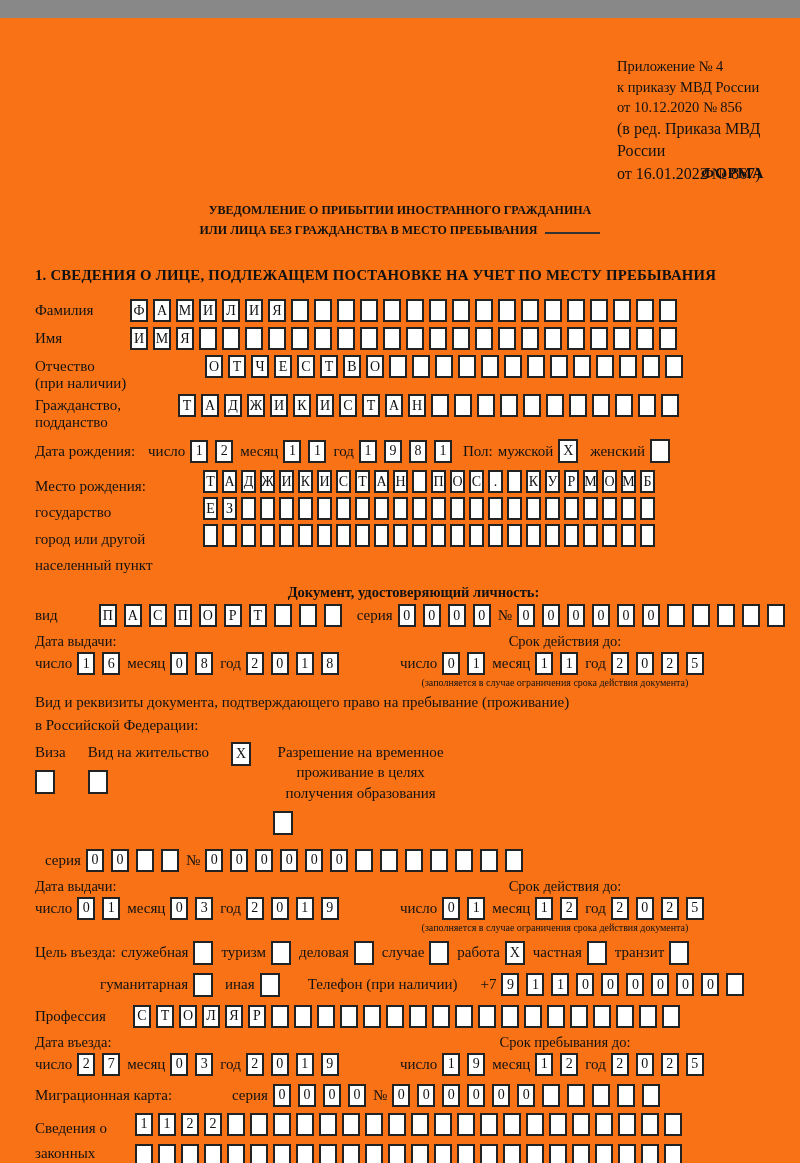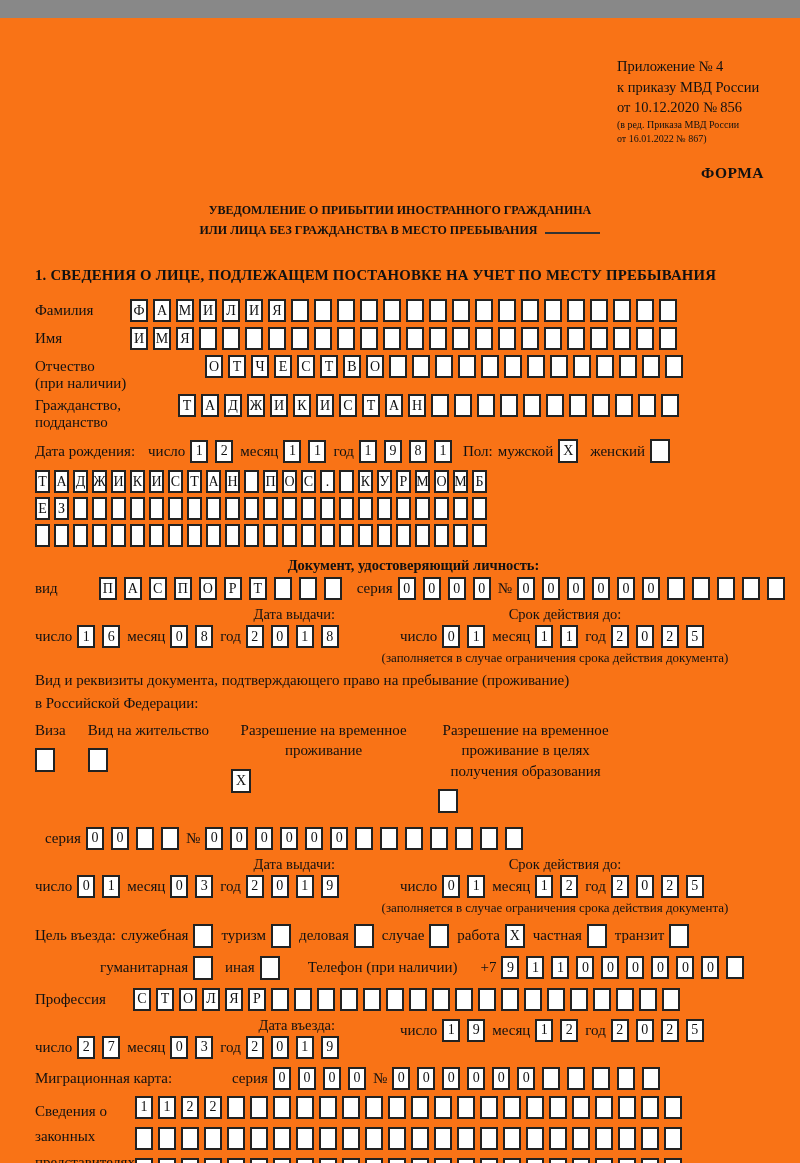--- a/index.html
+++ b/index.html
@@ -8,21 +8,21 @@
     position: relative;
     width: 800px; height: 1163px;
     margin: 18px auto;
     background: #f97316;
     color: #111;
     font-family: "Liberation Serif", serif;
     font-size: 15px;
     overflow: hidden;
   }
   .appendix { position:absolute; left:617px; top:38px; line-height:1.42; font-size:14.5px; }
-  .appendix .sub { font-size:10px; }
+  .appendix .sub { font-size:16px; }
   .forma { position:absolute; top:146px; right:36px; font-weight:bold; font-size:15.5px; letter-spacing:.5px; }
   .title { position:absolute; top:183px; left:0; width:100%; text-align:center; font-weight:bold; font-size:12px; line-height:1.55; }
   .title-underline { display:inline-block; width:55px; border-bottom:2px solid #333; height:14px; margin-left:8px; }
   .sec-heading { position:absolute; top:249px; left:35px; font-weight:bold; font-size:14.8px; letter-spacing:.2px; }
 
   .form-body { position:absolute; top:276px; left:35px; right:8px; }
 
   .row { display:flex; align-items:flex-start; margin-top:5px; }
   .lbl { flex:none; padding-top:3px; }
   .cells { display:flex; flex-wrap:nowrap; }
@@ -33,26 +33,26 @@
   }
   .small-cells .cell { width:15px; margin-right:4px; }
   .cells-block .cells { margin-bottom:4px; }
   .chk {
     display:inline-flex; width:20px; height:24px; border:2px solid #222;
     align-items:center; justify-content:center; font-size:14px; vertical-align:middle; background:#fff;
   }
   .dates { display:flex; margin-top:6px; }
   .dates .col-l { width:345px; }
   .dates .col-r { flex:1; }
-  .dates .head { text-align:right; width:300px; font-size:14.5px; }
+  .dates .head { text-align:left; width:300px; font-size:14.5px; }
   .dates .head-r { text-align:center; width:330px; margin-left:20px; font-size:14.5px; }
   .dategroup { display:flex; align-items:center; margin-top:2px; }
   .dategroup .cell { margin-right:7px; }
   .dategroup .glabel { margin-right:5px; }
-  .note { font-size:13px; text-align:center; margin-left:295px; width:450px; margin-top:2px; }
+  .note { font-size:10px; text-align:center; margin-left:295px; width:450px; margin-top:2px; }
   .plain { margin-top:6px; }
   .center-bold { text-align:center; font-weight:bold; font-size:14.5px; margin-top:6px; }
   .opt { display:flex; align-items:flex-start; gap:8px;flex-direction:column; }
   .opt .olabel { text-align:center; line-height:1.35; }
 </style>
 </head>
 <body>
 
 <div class="page">
 
@@ -216,20 +216,26 @@
           <span class="cell">1</span>
         </span>
       <span class="glabel" style="margin-left:4px">Пол:</span>
       <span class="glabel">мужской</span>
       <span class="chk">X</span>
       <span class="glabel" style="margin-left:12px">женский</span>
       <span class="chk"></span>
     </div>
 
     <div class="row" style="margin-top:7px">
+      <div class="lbl" style="width:168px; line-height:1.75">
+        <div>Место рождения:</div>
+        <div>государство</div>
+        <div>город или другой</div>
+        <div>населенный пункт</div>
+      </div>
       <div class="cells-block small-cells">
         <div class="cells">
             <span class="cell">Т</span>
             <span class="cell">А</span>
             <span class="cell">Д</span>
             <span class="cell">Ж</span>
             <span class="cell">И</span>
             <span class="cell">К</span>
             <span class="cell">И</span>
             <span class="cell">С</span>
@@ -398,21 +404,20 @@
     <div class="row" style="margin-top:8px; gap:22px">
       <div class="opt">
         <div class="olabel">Виза</div>
         <span class="chk"></span>
       </div>
       <div class="opt">
         <div class="olabel">Вид на жительство</div>
         <span class="chk"></span>
       </div>
       <div class="opt">
-        <div class="olabel" style="width:185px">Разрешение на временное проживание</div>
         <span class="chk">X</span>
       </div>
       <div class="opt">
         <div class="olabel" style="width:175px">Разрешение на временное проживание в целях получения образования</div>
         <span class="chk"></span>
       </div>
     </div>
 
     <div class="row dategroup" style="margin-top:14px">
       <span class="glabel" style="margin-left:10px">серия</span>
@@ -574,20 +579,21 @@
           <span class="glabel">год</span>
           <span class="cells">
               <span class="cell">2</span>
               <span class="cell">0</span>
               <span class="cell">1</span>
               <span class="cell">9</span>
             </span>
         </div>
       </div>
       <div class="col-r">
+        <div class="head-r">Срок пребывания до:</div>
         <div class="dategroup" style="margin-left:20px">
           <span class="glabel">число</span>
           <span class="cells">
               <span class="cell">1</span>
               <span class="cell">9</span>
             </span>
           <span class="glabel">месяц</span>
           <span class="cells">
               <span class="cell">1</span>
               <span class="cell">2</span>

